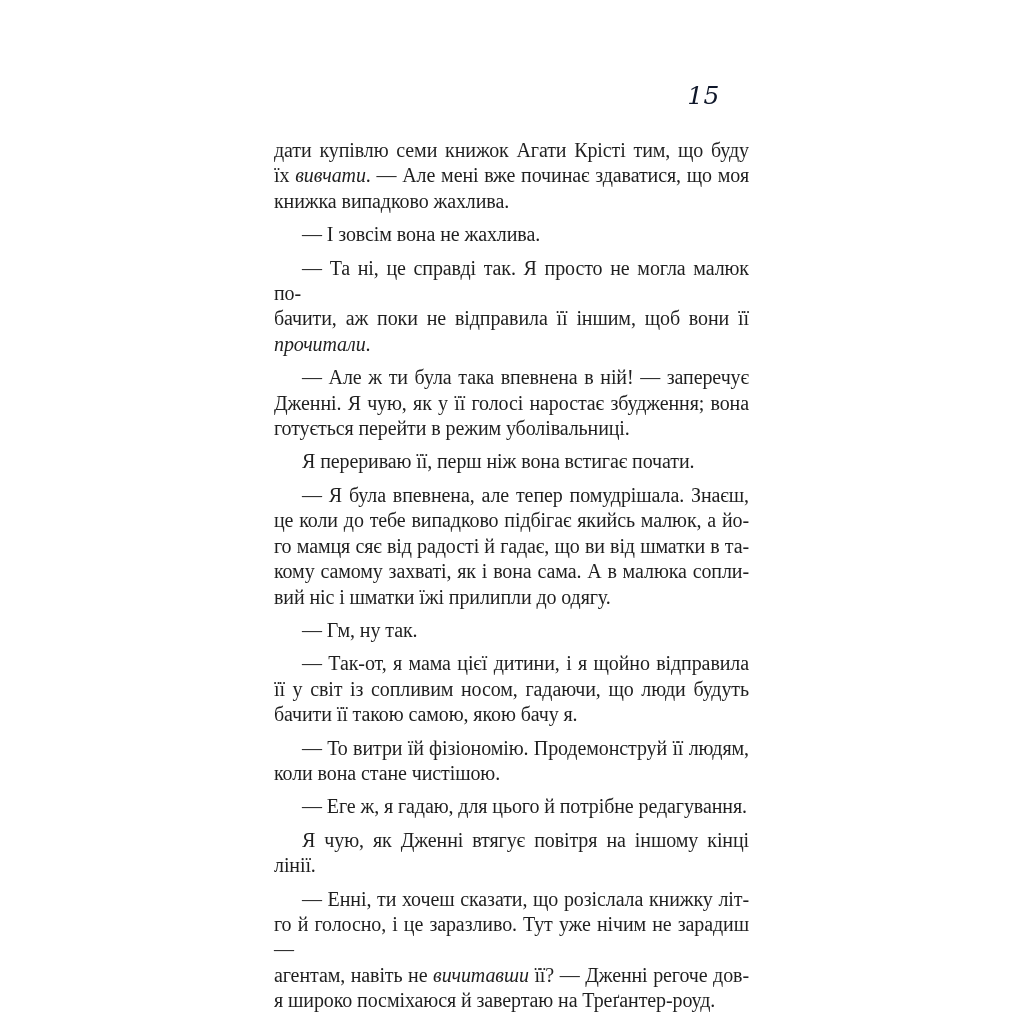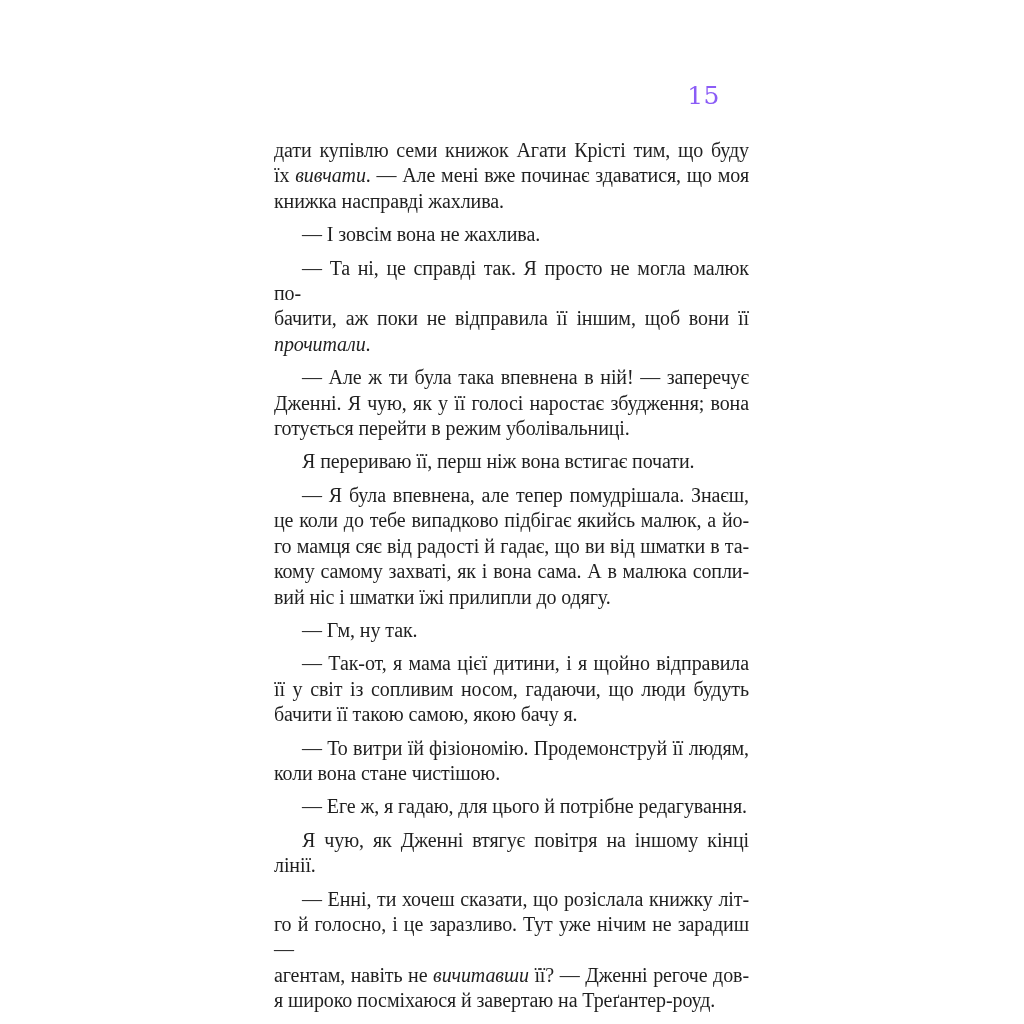--- a/index.html
+++ b/index.html
@@ -15,23 +15,24 @@
     overflow: hidden;
     font-family: "Liberation Serif", "DejaVu Serif", serif;
   }
   .page-number {
     position: absolute;
     top: 82px;
     left: 656px;
     width: 64px;
     text-align: right;
     font-family: "DejaVu Serif", serif;
+    font-style: italic;
     font-size: 25px;
     line-height: 28px;
-    color: #8b5cf6;
+    color: #0f172a;
     letter-spacing: 0.5px;
   }
   .text-block {
     position: absolute;
     top: 130px;
     left: 266px;
     width: 491px;
     font-size: 20px;
     line-height: 25.4px;
     color: #1f1f1f;
@@ -57,21 +58,21 @@
 </style>
 </head>
 <body>
 
 <div class="page">
   <div class="page-number">15</div>
   <div class="text-block">
       <div class="para">
         <div class="line"><span>дати купівлю семи книжок Агати Крісті тим, що буду</span></div>
         <div class="line"><span>їх </span><span class="it">вивчати</span><span>. — Але мені вже починає здаватися, що моя</span></div>
-        <div class="line plast"><span>книжка насправді жахлива.</span></div>
+        <div class="line plast"><span>книжка випадково жахлива.</span></div>
       </div>
       <div class="para">
         <div class="line pfirst plast"><span>— І зовсім вона не жахлива.</span></div>
       </div>
       <div class="para">
         <div class="line pfirst"><span>— Та ні, це справді так. Я просто не могла малюк по-</span></div>
         <div class="line"><span>бачити, аж поки не відправила її іншим, щоб вони її</span></div>
         <div class="line plast"><span class="it">прочитали</span><span>.</span></div>
       </div>
       <div class="para">

